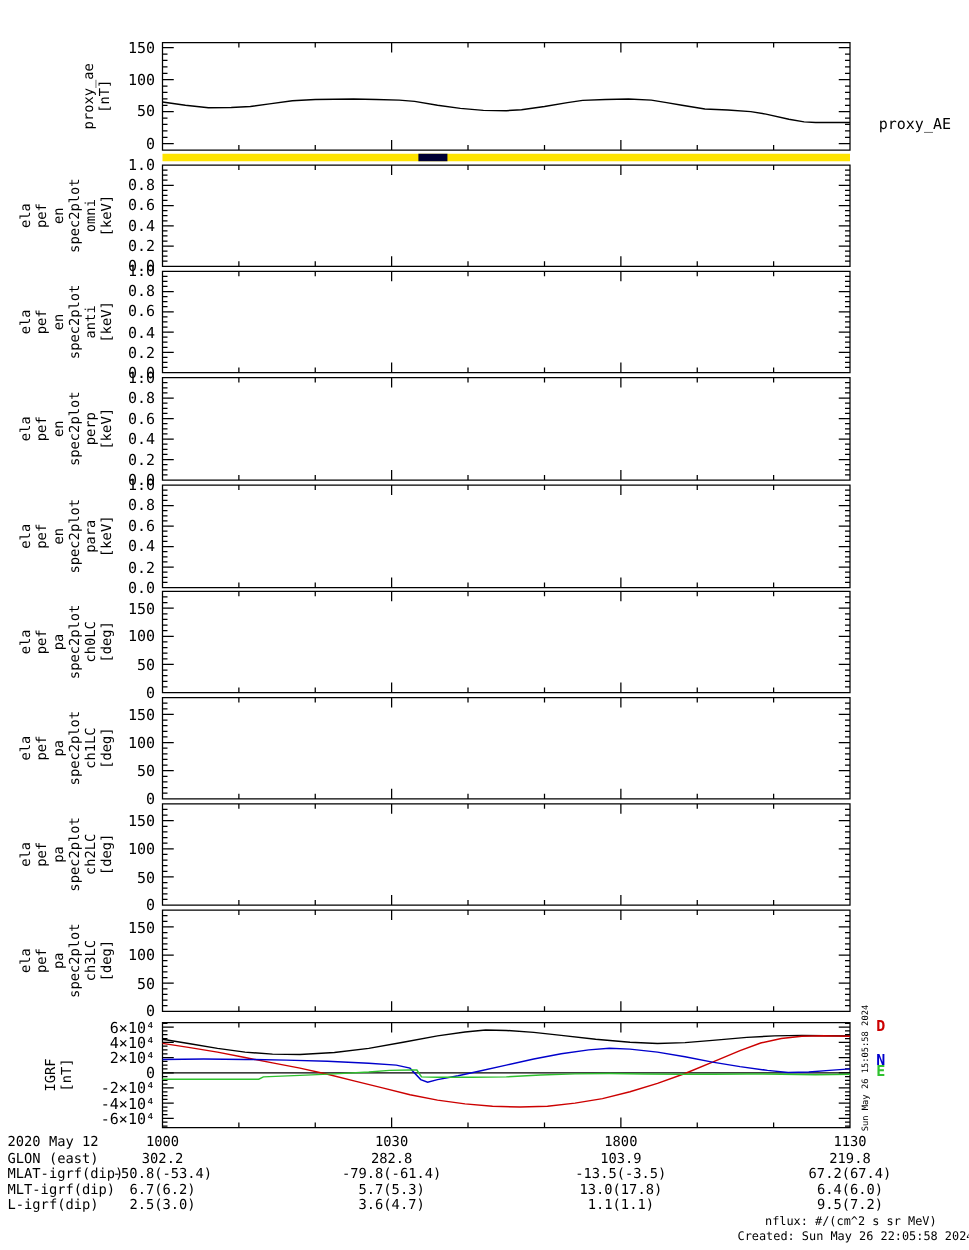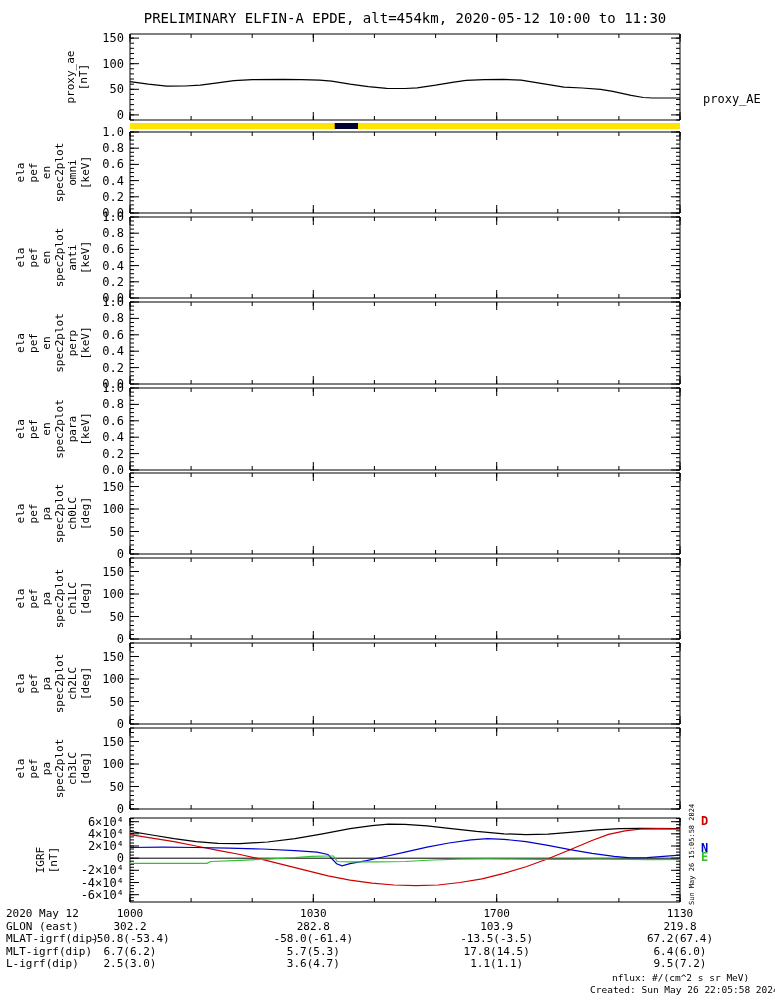--- a/index.html
+++ b/index.html
@@ -17,21 +17,20 @@
   .vr-label{position:absolute;font-size:11px;white-space:pre;}
   .vr-val{position:absolute;font-size:11px;text-align:center;white-space:pre;}
   .footer-line{position:absolute;font-size:9.5px;white-space:pre;}
   .side-stamp{position:absolute;transform-origin:0 0;transform:rotate(-90deg);
               font-size:7px;white-space:pre;}
 </style>
 </head>
 <body>
 
 <div class="page">
-  <div class="title">PRELIMINARY ELFIN-A EPDE, alt=454km, 2020-05-12 10:00 to 11:30</div>
   <div id="plot-root">
       <svg width="775" height="1000">
         <path d="M130 34H680V120H130ZM130 120.0h4M680 120.0h-4M130 114.9h4M680 114.9h-4M130 109.8h4M680 109.8h-4M130 104.6h4M680 104.6h-4M130 99.5h4M680 99.5h-4M130 94.4h4M680 94.4h-4M130 89.3h4M680 89.3h-4M130 84.2h4M680 84.2h-4M130 79.0h4M680 79.0h-4M130 73.9h4M680 73.9h-4M130 68.8h4M680 68.8h-4M130 63.7h4M680 63.7h-4M130 58.6h4M680 58.6h-4M130 53.5h4M680 53.5h-4M130 48.3h4M680 48.3h-4M130 43.2h4M680 43.2h-4M130 38.1h4M680 38.1h-4M130 114.9h9M680 114.9h-9M130 89.3h9M680 89.3h-9M130 63.7h9M680 63.7h-9M130 38.1h9M680 38.1h-9M130.0 34v4M130.0 120v-4M191.1 34v4M191.1 120v-4M252.2 34v4M252.2 120v-4M313.3 34v4M313.3 120v-4M374.4 34v4M374.4 120v-4M435.6 34v4M435.6 120v-4M496.7 34v4M496.7 120v-4M557.8 34v4M557.8 120v-4M618.9 34v4M618.9 120v-4M680.0 34v4M680.0 120v-4M130.0 34v8M130.0 120v-8M313.3 34v8M313.3 120v-8M496.7 34v8M496.7 120v-8M680.0 34v8M680.0 120v-8" stroke="#000" fill="none" stroke-width="1"></path>
         <polyline points="130.0,81.6 148.3,84.2 166.7,86.2 185.0,86.0 200.3,85.2 215.6,83.1 233.9,80.6 252.2,79.6 282.8,79.3 301.1,79.6 319.4,80.1 331.7,81.1 350.0,84.2 368.3,86.7 386.7,88.3 405.0,88.5 417.2,87.8 435.6,85.2 453.9,82.1 466.1,80.3 484.4,79.6 502.8,79.3 521.1,80.1 533.3,82.1 545.6,84.2 563.9,87.2 582.2,88.0 600.6,89.3 612.8,91.3 631.1,95.4 643.3,97.5 652.5,98.0 680.0,98.0" fill="none" stroke="#000000" stroke-width="1.2"></polyline>
         <rect x="130" y="123" width="550" height="6" fill="#ffe400"></rect>
         <rect x="334.72222222222223" y="123" width="23.22222222222223" height="6" fill="#000033"></rect>
         <path d="M130 132H680V213H130ZM130 213.0h4M680 213.0h-4M130 208.9h4M680 208.9h-4M130 204.9h4M680 204.9h-4M130 200.8h4M680 200.8h-4M130 196.8h4M680 196.8h-4M130 192.8h4M680 192.8h-4M130 188.7h4M680 188.7h-4M130 184.7h4M680 184.7h-4M130 180.6h4M680 180.6h-4M130 176.6h4M680 176.6h-4M130 172.5h4M680 172.5h-4M130 168.4h4M680 168.4h-4M130 164.4h4M680 164.4h-4M130 160.3h4M680 160.3h-4M130 156.3h4M680 156.3h-4M130 152.3h4M680 152.3h-4M130 148.2h4M680 148.2h-4M130 144.1h4M680 144.1h-4M130 140.1h4M680 140.1h-4M130 136.0h4M680 136.0h-4M130 132.0h4M680 132.0h-4M130 213.0h9M680 213.0h-9M130 196.8h9M680 196.8h-9M130 180.6h9M680 180.6h-9M130 164.4h9M680 164.4h-9M130 148.2h9M680 148.2h-9M130 132.0h9M680 132.0h-9M130.0 132v4M130.0 213v-4M191.1 132v4M191.1 213v-4M252.2 132v4M252.2 213v-4M313.3 132v4M313.3 213v-4M374.4 132v4M374.4 213v-4M435.6 132v4M435.6 213v-4M496.7 132v4M496.7 213v-4M557.8 132v4M557.8 213v-4M618.9 132v4M618.9 213v-4M680.0 132v4M680.0 213v-4M130.0 132v8M130.0 213v-8M313.3 132v8M313.3 213v-8M496.7 132v8M496.7 213v-8M680.0 132v8M680.0 213v-8" stroke="#000" fill="none" stroke-width="1"></path>
         <path d="M130 217H680V298H130ZM130 298.0h4M680 298.0h-4M130 293.9h4M680 293.9h-4M130 289.9h4M680 289.9h-4M130 285.9h4M680 285.9h-4M130 281.8h4M680 281.8h-4M130 277.8h4M680 277.8h-4M130 273.7h4M680 273.7h-4M130 269.6h4M680 269.6h-4M130 265.6h4M680 265.6h-4M130 261.6h4M680 261.6h-4M130 257.5h4M680 257.5h-4M130 253.4h4M680 253.4h-4M130 249.4h4M680 249.4h-4M130 245.3h4M680 245.3h-4M130 241.3h4M680 241.3h-4M130 237.3h4M680 237.3h-4M130 233.2h4M680 233.2h-4M130 229.1h4M680 229.1h-4M130 225.1h4M680 225.1h-4M130 221.0h4M680 221.0h-4M130 217.0h4M680 217.0h-4M130 298.0h9M680 298.0h-9M130 281.8h9M680 281.8h-9M130 265.6h9M680 265.6h-9M130 249.4h9M680 249.4h-9M130 233.2h9M680 233.2h-9M130 217.0h9M680 217.0h-9M130.0 217v4M130.0 298v-4M191.1 217v4M191.1 298v-4M252.2 217v4M252.2 298v-4M313.3 217v4M313.3 298v-4M374.4 217v4M374.4 298v-4M435.6 217v4M435.6 298v-4M496.7 217v4M496.7 298v-4M557.8 217v4M557.8 298v-4M618.9 217v4M618.9 298v-4M680.0 217v4M680.0 298v-4M130.0 217v8M130.0 298v-8M313.3 217v8M313.3 298v-8M496.7 217v8M496.7 298v-8M680.0 217v8M680.0 298v-8" stroke="#000" fill="none" stroke-width="1"></path>
         <path d="M130 302H680V384H130ZM130 384.0h4M680 384.0h-4M130 379.9h4M680 379.9h-4M130 375.8h4M680 375.8h-4M130 371.7h4M680 371.7h-4M130 367.6h4M680 367.6h-4M130 363.5h4M680 363.5h-4M130 359.4h4M680 359.4h-4M130 355.3h4M680 355.3h-4M130 351.2h4M680 351.2h-4M130 347.1h4M680 347.1h-4M130 343.0h4M680 343.0h-4M130 338.9h4M680 338.9h-4M130 334.8h4M680 334.8h-4M130 330.7h4M680 330.7h-4M130 326.6h4M680 326.6h-4M130 322.5h4M680 322.5h-4M130 318.4h4M680 318.4h-4M130 314.3h4M680 314.3h-4M130 310.2h4M680 310.2h-4M130 306.1h4M680 306.1h-4M130 302.0h4M680 302.0h-4M130 384.0h9M680 384.0h-9M130 367.6h9M680 367.6h-9M130 351.2h9M680 351.2h-9M130 334.8h9M680 334.8h-9M130 318.4h9M680 318.4h-9M130 302.0h9M680 302.0h-9M130.0 302v4M130.0 384v-4M191.1 302v4M191.1 384v-4M252.2 302v4M252.2 384v-4M313.3 302v4M313.3 384v-4M374.4 302v4M374.4 384v-4M435.6 302v4M435.6 384v-4M496.7 302v4M496.7 384v-4M557.8 302v4M557.8 384v-4M618.9 302v4M618.9 384v-4M680.0 302v4M680.0 384v-4M130.0 302v8M130.0 384v-8M313.3 302v8M313.3 384v-8M496.7 302v8M496.7 384v-8M680.0 302v8M680.0 384v-8" stroke="#000" fill="none" stroke-width="1"></path>
         <path d="M130 388H680V470H130ZM130 470.0h4M680 470.0h-4M130 465.9h4M680 465.9h-4M130 461.8h4M680 461.8h-4M130 457.7h4M680 457.7h-4M130 453.6h4M680 453.6h-4M130 449.5h4M680 449.5h-4M130 445.4h4M680 445.4h-4M130 441.3h4M680 441.3h-4M130 437.2h4M680 437.2h-4M130 433.1h4M680 433.1h-4M130 429.0h4M680 429.0h-4M130 424.9h4M680 424.9h-4M130 420.8h4M680 420.8h-4M130 416.7h4M680 416.7h-4M130 412.6h4M680 412.6h-4M130 408.5h4M680 408.5h-4M130 404.4h4M680 404.4h-4M130 400.3h4M680 400.3h-4M130 396.2h4M680 396.2h-4M130 392.1h4M680 392.1h-4M130 388.0h4M680 388.0h-4M130 470.0h9M680 470.0h-9M130 453.6h9M680 453.6h-9M130 437.2h9M680 437.2h-9M130 420.8h9M680 420.8h-9M130 404.4h9M680 404.4h-9M130 388.0h9M680 388.0h-9M130.0 388v4M130.0 470v-4M191.1 388v4M191.1 470v-4M252.2 388v4M252.2 470v-4M313.3 388v4M313.3 470v-4M374.4 388v4M374.4 470v-4M435.6 388v4M435.6 470v-4M496.7 388v4M496.7 470v-4M557.8 388v4M557.8 470v-4M618.9 388v4M618.9 470v-4M680.0 388v4M680.0 470v-4M130.0 388v8M130.0 470v-8M313.3 388v8M313.3 470v-8M496.7 388v8M496.7 470v-8M680.0 388v8M680.0 470v-8" stroke="#000" fill="none" stroke-width="1"></path>
@@ -107,36 +106,36 @@
       <div class="ytick-label" style="left: 4px; width: 120px; top: 839px; text-align: right;">2×10⁴</div>
       <div class="ytick-label" style="left: 4px; width: 120px; top: 826.8px;">4×10⁴</div>
       <div class="ytick-label" style="left: 4px; width: 120px; top: 814.7px;">6×10⁴</div>
       <div class="ylabel" style="left: 34px; top: 902px; width: 84px; height: 26px;"><div style="height: 13px; line-height: 13px;">IGRF</div><div style="height: 13px; line-height: 13px;">[nT]</div></div>
       <div class="legend-letter" style="color: rgb(204, 0, 0); left: 701px; top: 814px;">D</div>
       <div class="legend-letter" style="color: rgb(0, 0, 204); left: 701px; top: 841px;">N</div>
       <div class="legend-letter" style="color: rgb(47, 193, 47); left: 701px; top: 850px;">E</div>
       <div class="vr-label" style="left: 6px; top: 907px;">2020 May 12</div>
       <div class="vr-val" style="left: 60px; width: 140px; top: 907px;">1000</div>
       <div class="vr-val" style="left: 243.3px; width: 140px; top: 907px;">1030</div>
-      <div class="vr-val" style="left: 426.7px; width: 140px; top: 907px;">1700</div>
+      <div class="vr-val" style="left: 426.7px; width: 140px; top: 907px;">1800</div>
       <div class="vr-val" style="left: 610px; width: 140px; top: 907px;">1130</div>
       <div class="vr-label" style="left: 6px; top: 919.5px;">GLON (east)</div>
       <div class="vr-val" style="left: 60px; width: 140px; top: 919.5px;">302.2</div>
       <div class="vr-val" style="left: 243.3px; width: 140px; top: 919.5px;">282.8</div>
       <div class="vr-val" style="left: 426.7px; width: 140px; top: 919.5px;">103.9</div>
       <div class="vr-val" style="left: 610px; width: 140px; top: 919.5px;">219.8</div>
       <div class="vr-label" style="left: 6px; top: 932px;">MLAT-igrf(dip)</div>
       <div class="vr-val" style="left: 60px; width: 140px; top: 932px;">-50.8(-53.4)</div>
-      <div class="vr-val" style="left: 243.3px; width: 140px; top: 932px;">-58.0(-61.4)</div>
+      <div class="vr-val" style="left: 243.3px; width: 140px; top: 932px;">-79.8(-61.4)</div>
       <div class="vr-val" style="left: 426.7px; width: 140px; top: 932px;">-13.5(-3.5)</div>
       <div class="vr-val" style="left: 610px; width: 140px; top: 932px;">67.2(67.4)</div>
       <div class="vr-label" style="left: 6px; top: 944.5px;">MLT-igrf(dip)</div>
       <div class="vr-val" style="left: 60px; width: 140px; top: 944.5px;">6.7(6.2)</div>
       <div class="vr-val" style="left: 243.3px; width: 140px; top: 944.5px;">5.7(5.3)</div>
-      <div class="vr-val" style="left: 426.7px; width: 140px; top: 944.5px;">17.8(14.5)</div>
+      <div class="vr-val" style="left: 426.7px; width: 140px; top: 944.5px;">13.0(17.8)</div>
       <div class="vr-val" style="left: 610px; width: 140px; top: 944.5px;">6.4(6.0)</div>
       <div class="vr-label" style="left: 6px; top: 957px;">L-igrf(dip)</div>
       <div class="vr-val" style="left: 60px; width: 140px; top: 957px;">2.5(3.0)</div>
       <div class="vr-val" style="left: 243.3px; width: 140px; top: 957px; text-align: center;">3.6(4.7)</div>
       <div class="vr-val" style="left: 426.7px; width: 140px; top: 957px;">1.1(1.1)</div>
       <div class="vr-val" style="left: 610px; width: 140px; top: 957px;">9.5(7.2)</div>
     </div>
   <div class="footer-line" style="left:612px;top:972px;">nflux: #/(cm^2 s sr MeV)</div>
   <div class="footer-line" style="left:590px;top:984px;">Created: Sun May 26 22:05:58 2024</div>
   <div class="side-stamp" style="left:688px;top:905px;width:95px;">Sun May 26 15:05:58 2024</div>

